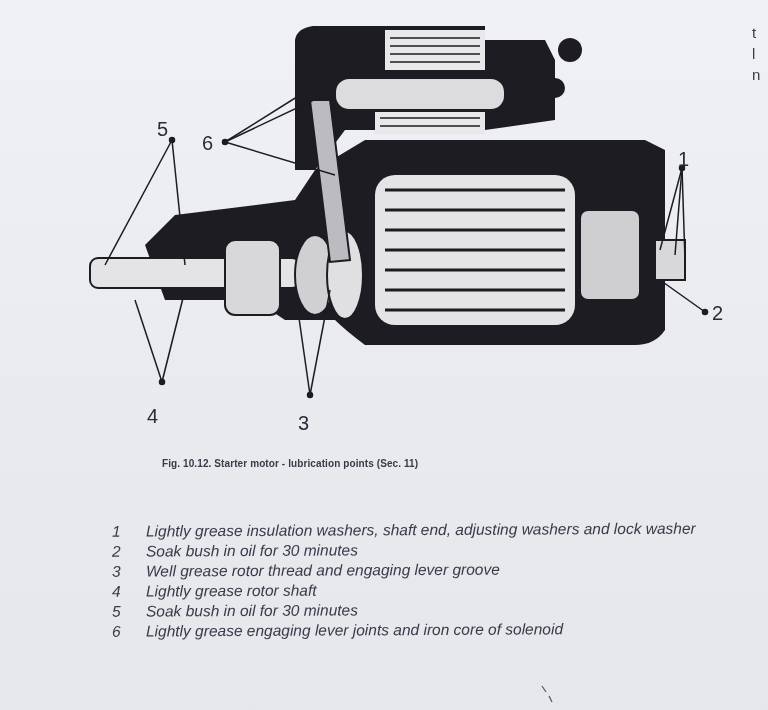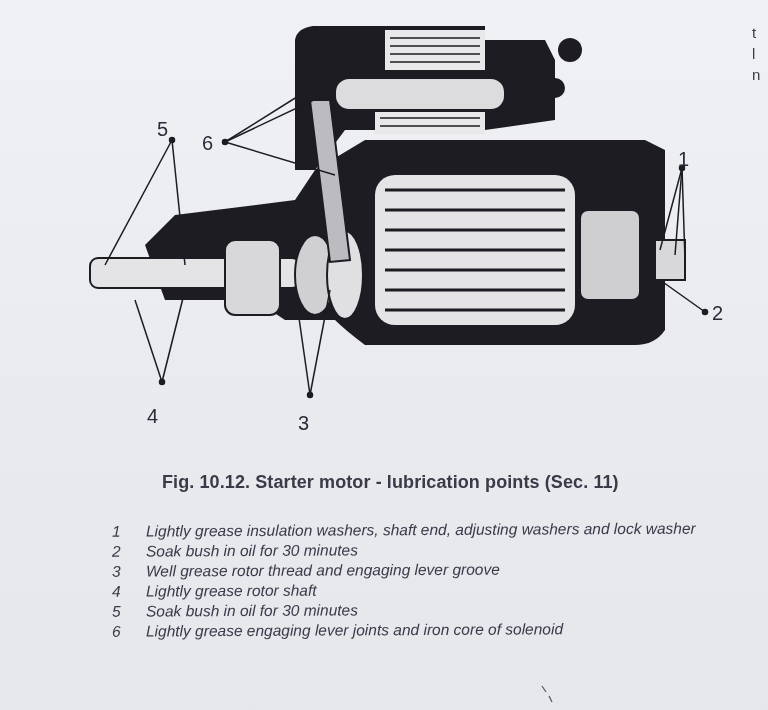--- a/index.html
+++ b/index.html
@@ -9,21 +9,21 @@
     font-family: "Liberation Sans", sans-serif;
     color: #2a2a38;
   }
   .page { position: absolute; left: 0; top: 0; width: 768px; height: 710px;
     background: linear-gradient(180deg, #f0f1f4 0%, #e9eaee 60%, #e6e7ea 100%); }
   .side-text { position: absolute; left: 752px; top: 22px; width: 20px;
     font-size: 15px; line-height: 21px; color: #3a3a48; }
   .side-text span { display: block; }
   .figure { position: absolute; left: 85px; top: 0; width: 660px; height: 460px; }
   .callout { position: absolute; font-size: 20px; color: #2a2a38; font-weight: normal; }
-  .caption { position: absolute; left: 162px; top: 472px; font-size: 18px;
+  .caption { position: absolute; left: 162px; top: 458px; font-size: 10px;
     font-weight: bold; color: #3a3a48; letter-spacing: 0.1px; }
   .legend { position: absolute; left: 112px; top: 520px; width: 640px; }
   .legend-item { display: flex; font-size: 15.5px; line-height: 20px; font-style: italic;
     color: #3a3a4a; transform: skewY(-0.3deg); }
   .legend-item .num { width: 34px; flex: none; }
   .legend-item .txt { flex: 1; }
   .mark { position: absolute; left: 540px; top: 684px; width: 18px; height: 20px; }
 </style>
 </head>
 <body>

